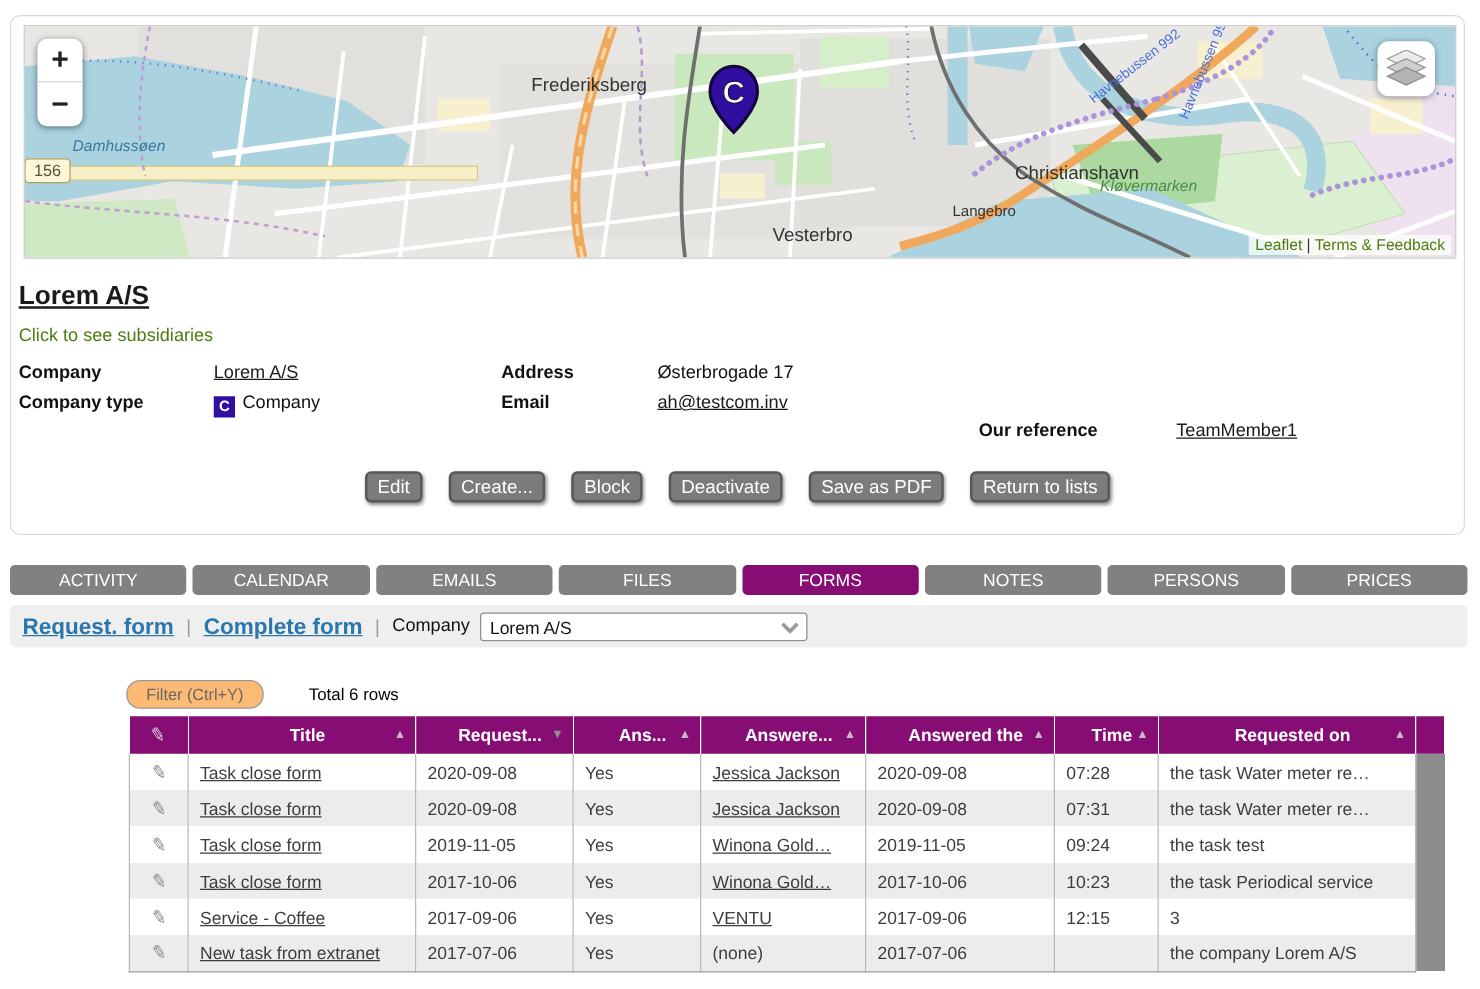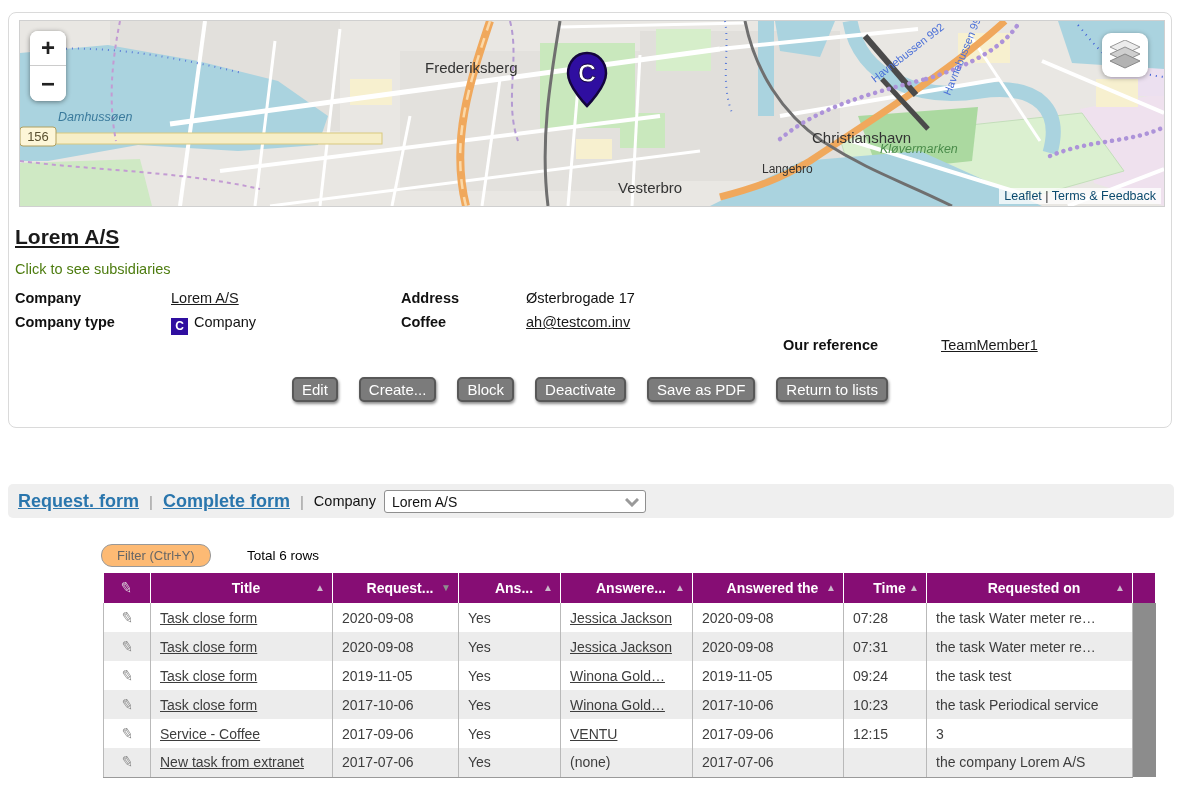--- a/index.html
+++ b/index.html
@@ -15,21 +15,21 @@
   .zoomctl{position:absolute;left:10px;top:10px;width:36px;border-radius:8px;overflow:hidden;
            box-shadow:0 1px 5px rgba(0,0,0,.45);background:#fff;}
   .zoomctl button{display:block;width:36px;height:35px;border:0;background:#fff;font-size:24px;
            font-weight:bold;color:#222;line-height:30px;cursor:pointer;padding:0;}
   .zoomctl button:first-child{border-bottom:1px solid #ccc;}
   .layersctl{position:absolute;right:16px;top:12px;width:46px;height:44px;background:#fff;
            border-radius:9px;box-shadow:0 1px 5px rgba(0,0,0,.35);display:flex;align-items:center;justify-content:center;}
   .marker{position:absolute;left:545px;top:30px;}
   .attrib{position:absolute;right:3px;bottom:2px;background:rgba(255,255,255,.75);
           padding:1px 5px;font-size:12.5px;color:#333;}
-  .attrib a{color:#0c4a6e;text-decoration:none;}
+  .attrib a{color:#4d7c0f;text-decoration:none;}
 
   .company-title{position:absolute;left:6px;top:212px;font-size:21px;font-weight:bold;
           color:#000;text-decoration:underline;}
   .company-sub{position:absolute;left:6px;top:248px;font-size:14.5px;color:#4d7c0f;}
   .inforow{position:absolute;left:0;width:100%;height:20px;font-size:14.5px;color:#111;}
   .inforow .lab{position:absolute;font-weight:bold;}
   .inforow .val{position:absolute;}
   .dlink{color:#1a1a1a;text-decoration:underline;}
   .typebadge{display:inline-block;width:17px;height:17px;background:#2f0ea0;color:#fff;
           font-size:12px;font-weight:bold;text-align:center;line-height:17px;vertical-align:-3px;margin-right:6px;}
@@ -195,39 +195,49 @@
     <div class="inforow" style="top:277px;">
       <span class="lab" style="left:6px;">Company</span>
       <a class="val dlink" style="left:162px;">Lorem A/S</a>
       <span class="lab" style="left:392px;">Address</span>
       <span class="val" style="left:517px;">Østerbrogade 17</span>
     </div>
 
     <div class="inforow" style="top:301px;">
       <span class="lab" style="left:6px;">Company type</span>
       <span class="val" style="left:162px;"><span class="typebadge">C</span><span>Company</span></span>
-      <span class="lab" style="left:392px;">Coffee</span>
+      <span class="lab" style="left:392px;">Email</span>
       <a class="val dlink" style="left:517px;">ah@testcom.inv</a>
     </div>
 
     <div class="inforow" style="top:324px;">
       <span class="lab" style="left:774px;">Our reference</span>
       <a class="val dlink" style="left:932px;">TeamMember1</a>
     </div>
 
     <div class="btnrow">
       <button class="gbtn">Edit</button>
       <button class="gbtn">Create...</button>
       <button class="gbtn">Block</button>
       <button class="gbtn">Deactivate</button>
       <button class="gbtn">Save as PDF</button>
       <button class="gbtn">Return to lists</button>
     </div>
   </div>
 
+  <div class="tabs">
+    <div class="tab">ACTIVITY</div>
+    <div class="tab">CALENDAR</div>
+    <div class="tab">EMAILS</div>
+    <div class="tab">FILES</div>
+    <div class="tab active">FORMS</div>
+    <div class="tab">NOTES</div>
+    <div class="tab">PERSONS</div>
+    <div class="tab">PRICES</div>
+  </div>
 
   <div class="subbar">
     <a class="flink">Request. form</a>
     <span class="sep">|</span>
     <a class="flink">Complete form</a>
     <span class="sep">|</span>
     <span class="clab">Company</span>
     <div class="fselect">
       <span>Lorem A/S</span>
       <svg width="14" height="9" viewBox="0 0 14 9">

